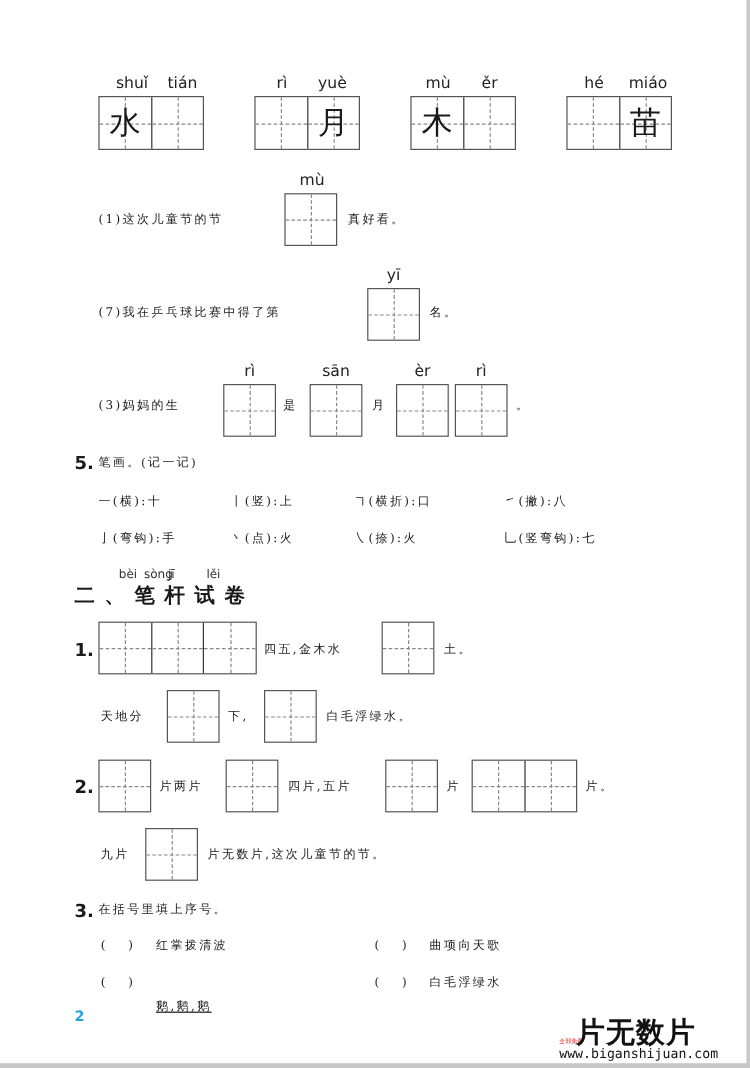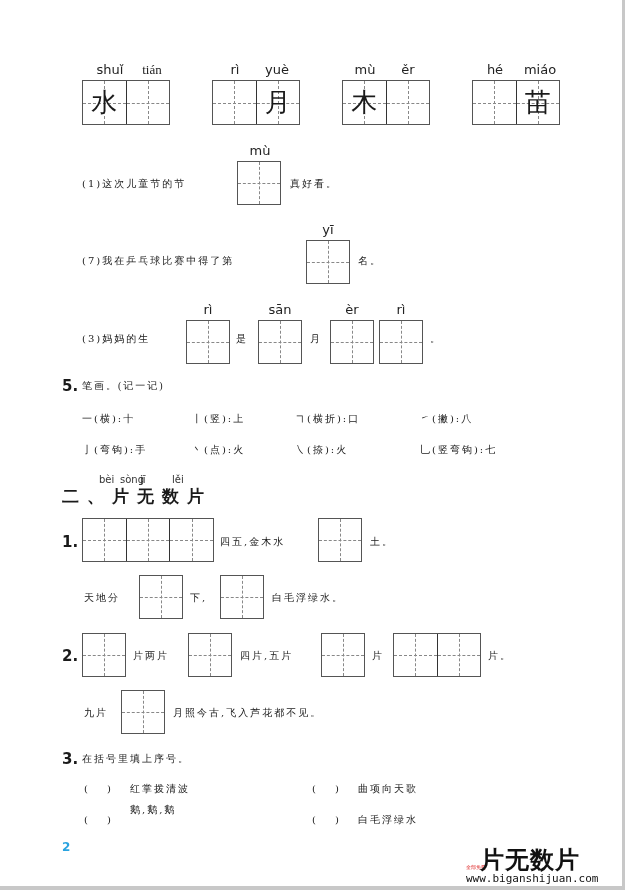--- a/index.html
+++ b/index.html
@@ -32,21 +32,21 @@
     .wm-red { position: absolute; left: 466px; top: 864px; font-family: "DejaVu Sans", sans-serif; font-size: 5px; color: #d22; }
   </style>
 </head>
 <body>
 
 <div class="page-border-r"></div>
 <div class="page-border-b"></div>
 
 <div>
   <span class="py" style="left:90px;top:62px;width:40px;">shuǐ</span>
-  <span class="py" style="left:132px;top:62px;width:40px;font-family:Liberation Serif, serif;">tián</span>
+  <span class="py" style="left:132px;top:62px;width:40px;">tián</span>
   <div class="grid" style="left:82px;top:80px;width:88px;height:45px;">
     <div class="cell">
         <span class="ch">水</span>
       </div>
     <div class="cell">
         <span class="ch"></span>
       </div>
   </div>
 </div>
 <div>
@@ -129,21 +129,21 @@
 <span class="txt" style="left:420px;top:409px;">㇀(撇):八</span>
 <span class="txt" style="left:82px;top:440px;">亅(弯钩):手</span>
 <span class="txt" style="left:192px;top:440px;">丶(点):火</span>
 <span class="txt" style="left:295px;top:440px;">㇏(捺):火</span>
 <span class="txt" style="left:420px;top:440px;">乚(竖弯钩):七</span>
 
 <span class="small-py" style="left:99px;top:474px;">bèi</span>
 <span class="small-py" style="left:120px;top:474px;">sòng</span>
 <span class="small-py" style="left:140px;top:474px;">jī</span>
 <span class="small-py" style="left:172px;top:474px;">lěi</span>
-<span class="heading2" style="left:62px;top:485px;">二、片无数片</span>
+<span class="heading2" style="left:62px;top:485px;">二、笔杆试卷</span>
 
 <span class="txt num" style="left:62px;top:532px;letter-spacing:0;">1.</span>
 <div class="grid" style="left:82px;top:518px;width:132px;height:44px;">
   <div class="cell"></div>
   <div class="cell"></div>
   <div class="cell"></div>
 </div>
 <span class="txt" style="left:220px;top:532px;">四五,金木水</span>
 <div class="grid" style="left:318px;top:518px;width:44px;height:44px;">
     <div class="cell"></div>
@@ -176,36 +176,36 @@
 <div class="grid" style="left:393px;top:633px;width:88px;height:44px;">
   <div class="cell"></div>
   <div class="cell"></div>
 </div>
 <span class="txt" style="left:488px;top:646px;">片。</span>
 
 <span class="txt" style="left:84px;top:703px;">九片</span>
 <div class="grid" style="left:121px;top:690px;width:44px;height:44px;">
     <div class="cell"></div>
   </div>
-<span class="txt" style="left:173px;top:703px;">月照今古,飞入芦花都不见。</span>
+<span class="txt" style="left:173px;top:703px;">片无数片,这次儿童节的节。</span>
 
 <span class="txt num" style="left:62px;top:749px;letter-spacing:0;">3.</span>
 <span class="txt" style="left:82px;top:749px;">在括号里填上序号。</span>
 
 <div>
   <span class="txt" style="left:84px;top:779px;white-space:pre;letter-spacing:0;">(      )</span>
   <span class="txt" style="left:130px;top:779px;">红掌拨清波</span>
 </div>
 <div>
   <span class="txt" style="left:312px;top:779px;white-space:pre;letter-spacing:0;">(      )</span>
   <span class="txt" style="left:358px;top:779px;text-align:center;">曲项向天歌</span>
 </div>
 <div>
   <span class="txt" style="left:84px;top:810px;white-space:pre;letter-spacing:0;">(      )</span>
-  <span class="txt" style="left:130px;top:800px;">鹅,鹅,鹅</span>
+  <span class="txt" style="left:130px;top:830px;text-decoration:underline;">鹅,鹅,鹅</span>
 </div>
 <div>
   <span class="txt" style="left:312px;top:810px;white-space:pre;letter-spacing:0;">(      )</span>
   <span class="txt" style="left:358px;top:810px;">白毛浮绿水</span>
 </div>
 
 <span class="pagenum">2</span>
 <span class="wm-red">全部免费</span>
 <span class="wm-title">片无数片</span>
 <span class="wm-url">www.biganshijuan.com</span>

